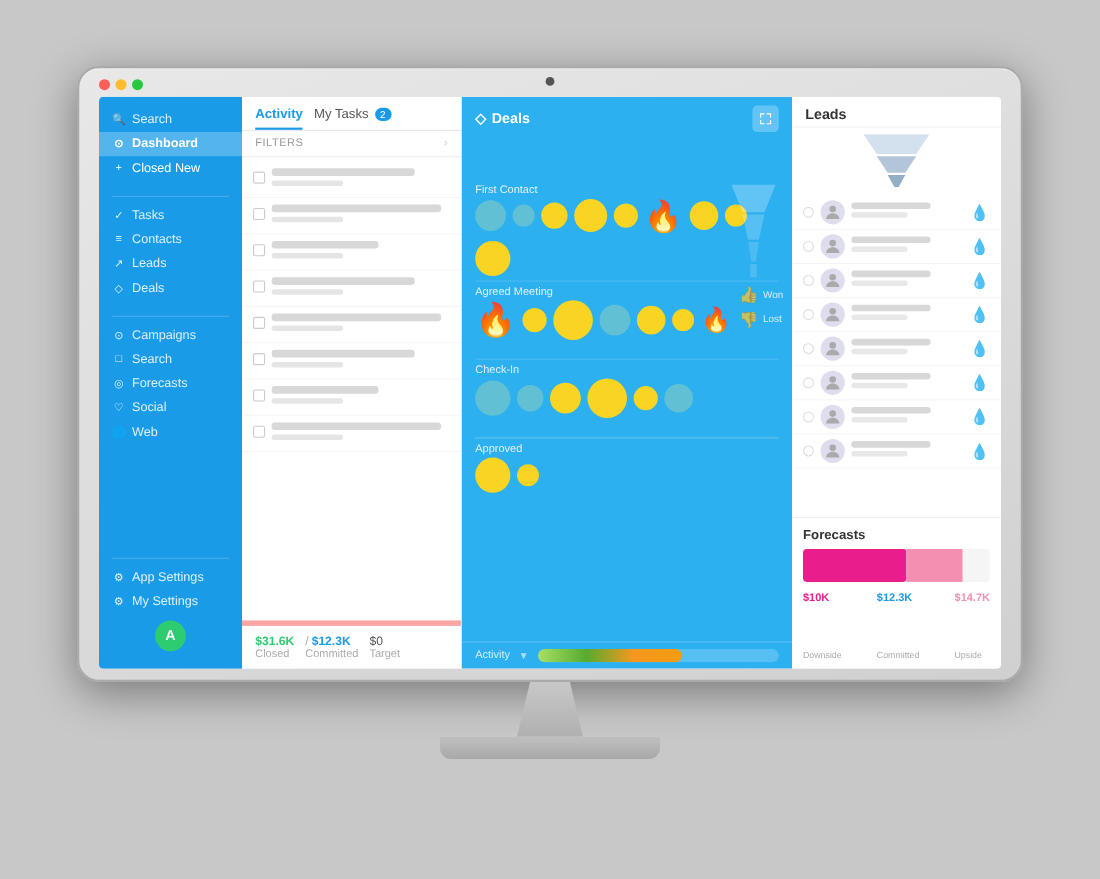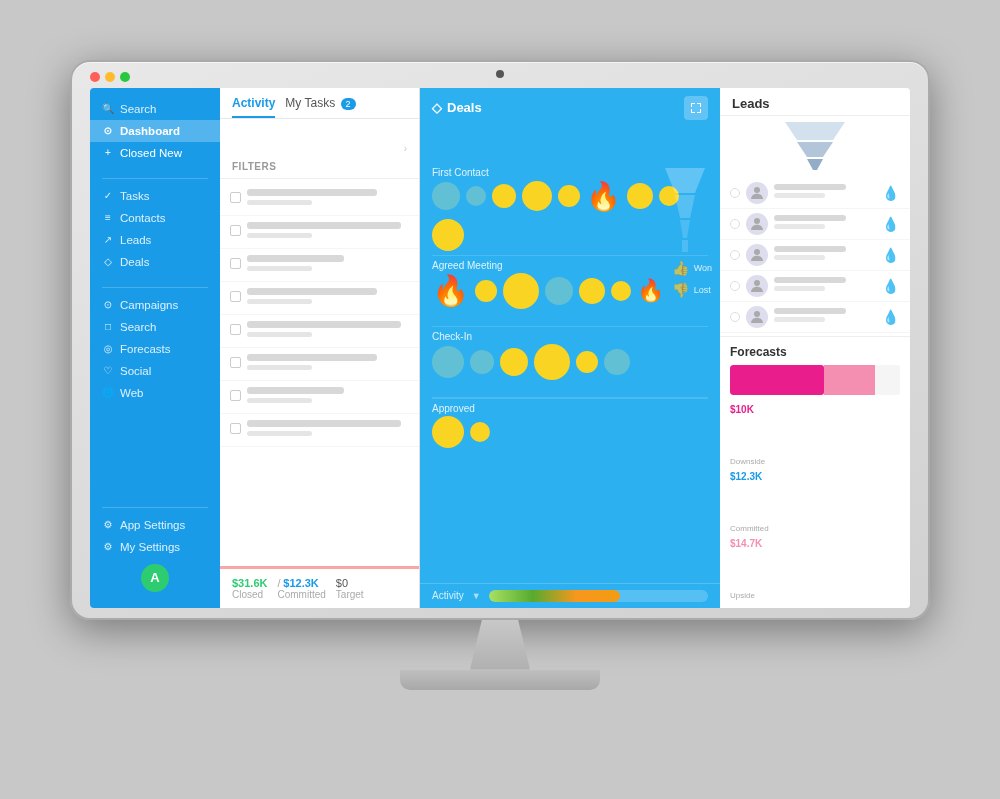--- a/index.html
+++ b/index.html
@@ -172,22 +172,21 @@
       justify-content: space-between;
       padding: 6px 12px;
       border-bottom: 1px solid #eee;
     }
 
     .filters-label {
       font-size: 10px;
       color: #999;
       text-transform: uppercase;
       letter-spacing: 0.5px;
-      font-weight: 700;
-      margin-top: 36px;
+      font-weight: 400;
     }
 
     .filters-arrow { color: #ccc; font-size: 10px; }
 
     .task-list {
       flex: 1;
       overflow-y: auto;
       padding: 4px 0;
     }
 
@@ -215,21 +214,21 @@
       border-radius: 3px;
       margin-bottom: 4px;
     }
     .task-line.short { width: 60%; }
     .task-line.medium { width: 80%; }
     .task-line.long { width: 95%; }
     .task-line.tiny { width: 40%; height: 5px; background: #e5e5e5; }
 
     .activity-footer {
       padding: 8px 12px;
-      border-top: 3px solid #fca5a5;
+      border-top: 5px solid #fca5a5;
       font-size: 10px;
     }
 
     .footer-stats {
       display: flex;
       gap: 10px;
     }
 
     .stat-closed { color: #2ecc71; font-weight: 600; font-size: 11px; }
     .stat-committed { color: #1a9be8; font-weight: 600; font-size: 11px; }
@@ -448,21 +447,20 @@
       left: 55%;
       top: 0;
       height: 100%;
       background: #f48fb1;
       width: 30%;
     }
 
     .forecast-labels {
       display: flex;
       justify-content: space-between;
-      flex-direction: column;
     }
 
     .forecast-val {
       font-size: 10px;
       font-weight: 600;
     }
 
     .forecast-val.pink { color: #e91e8c; }
     .forecast-val.blue { color: #1a9be8; }
     .forecast-val.lightpink { color: #f48fb1; }

